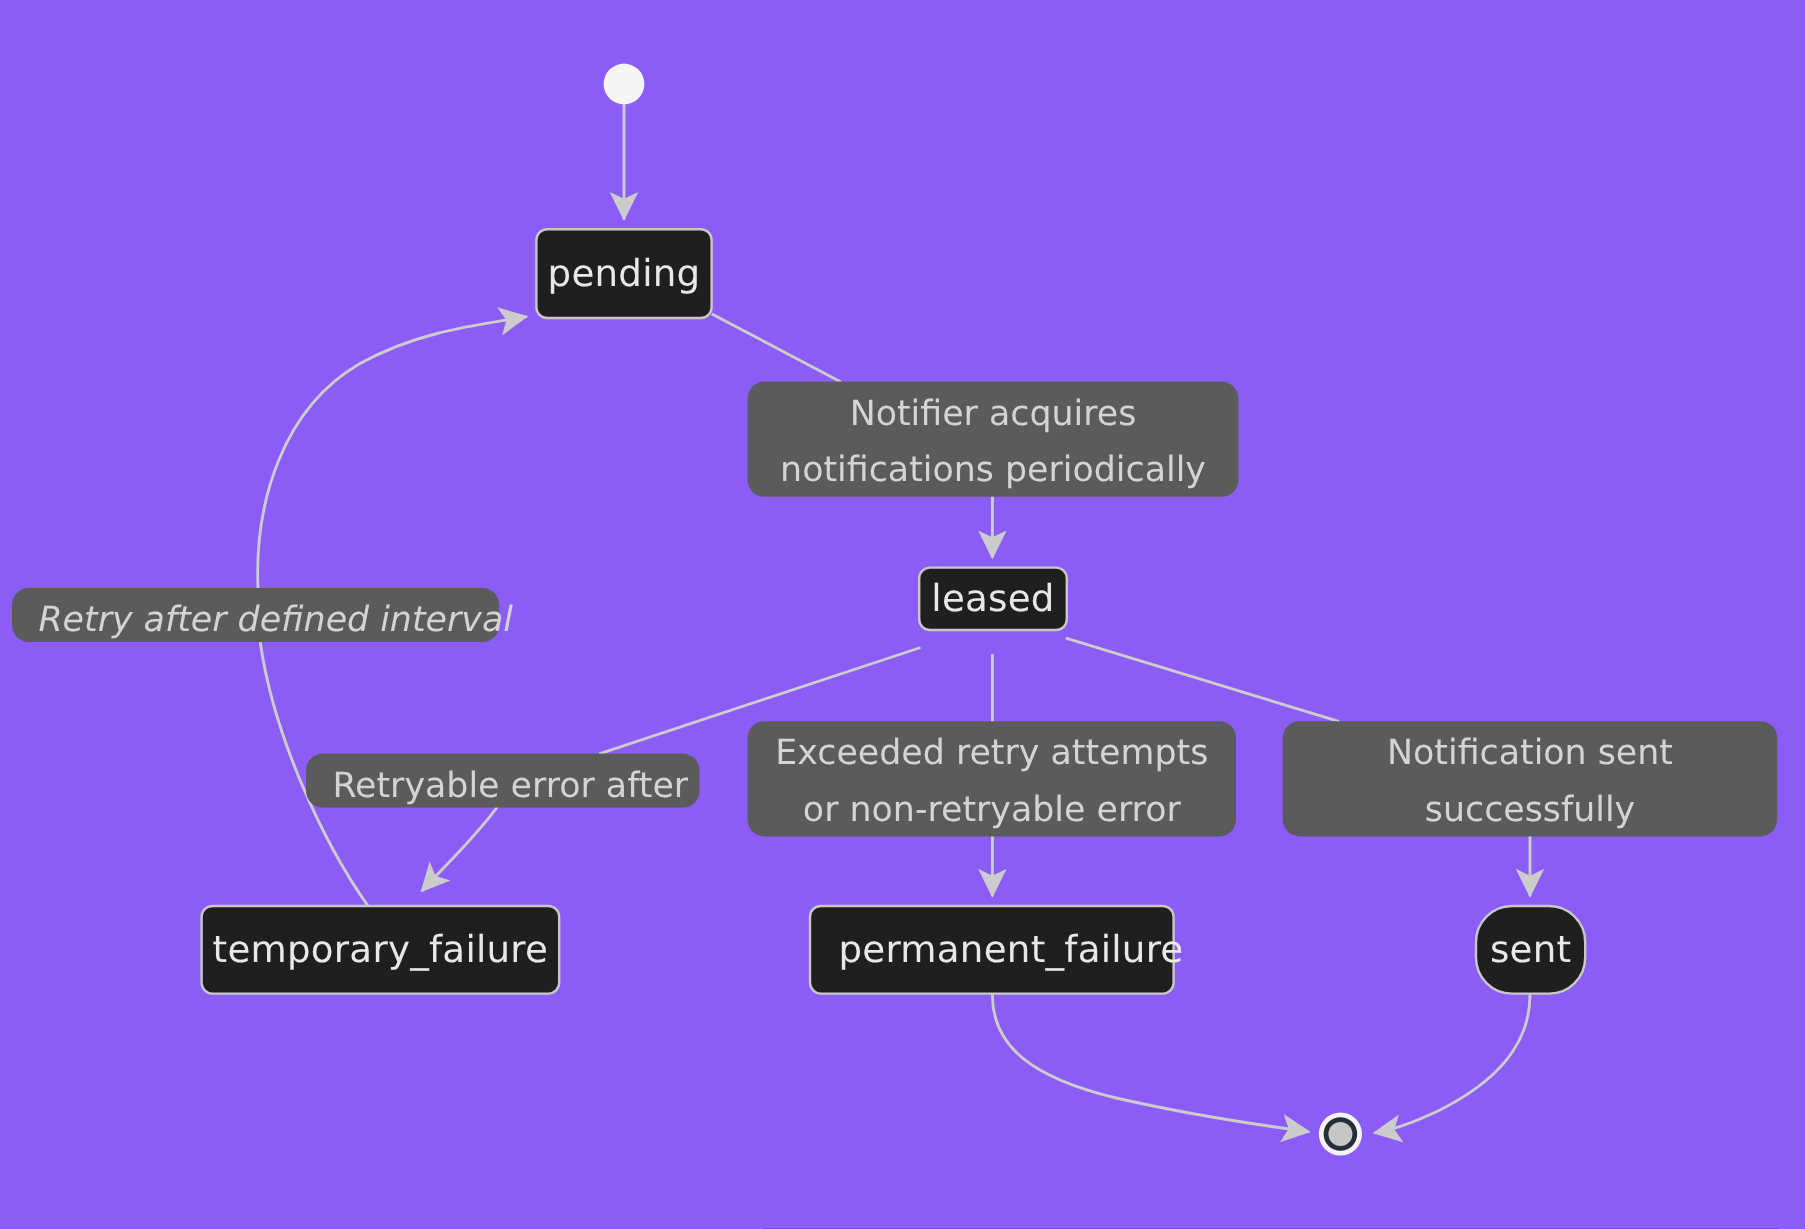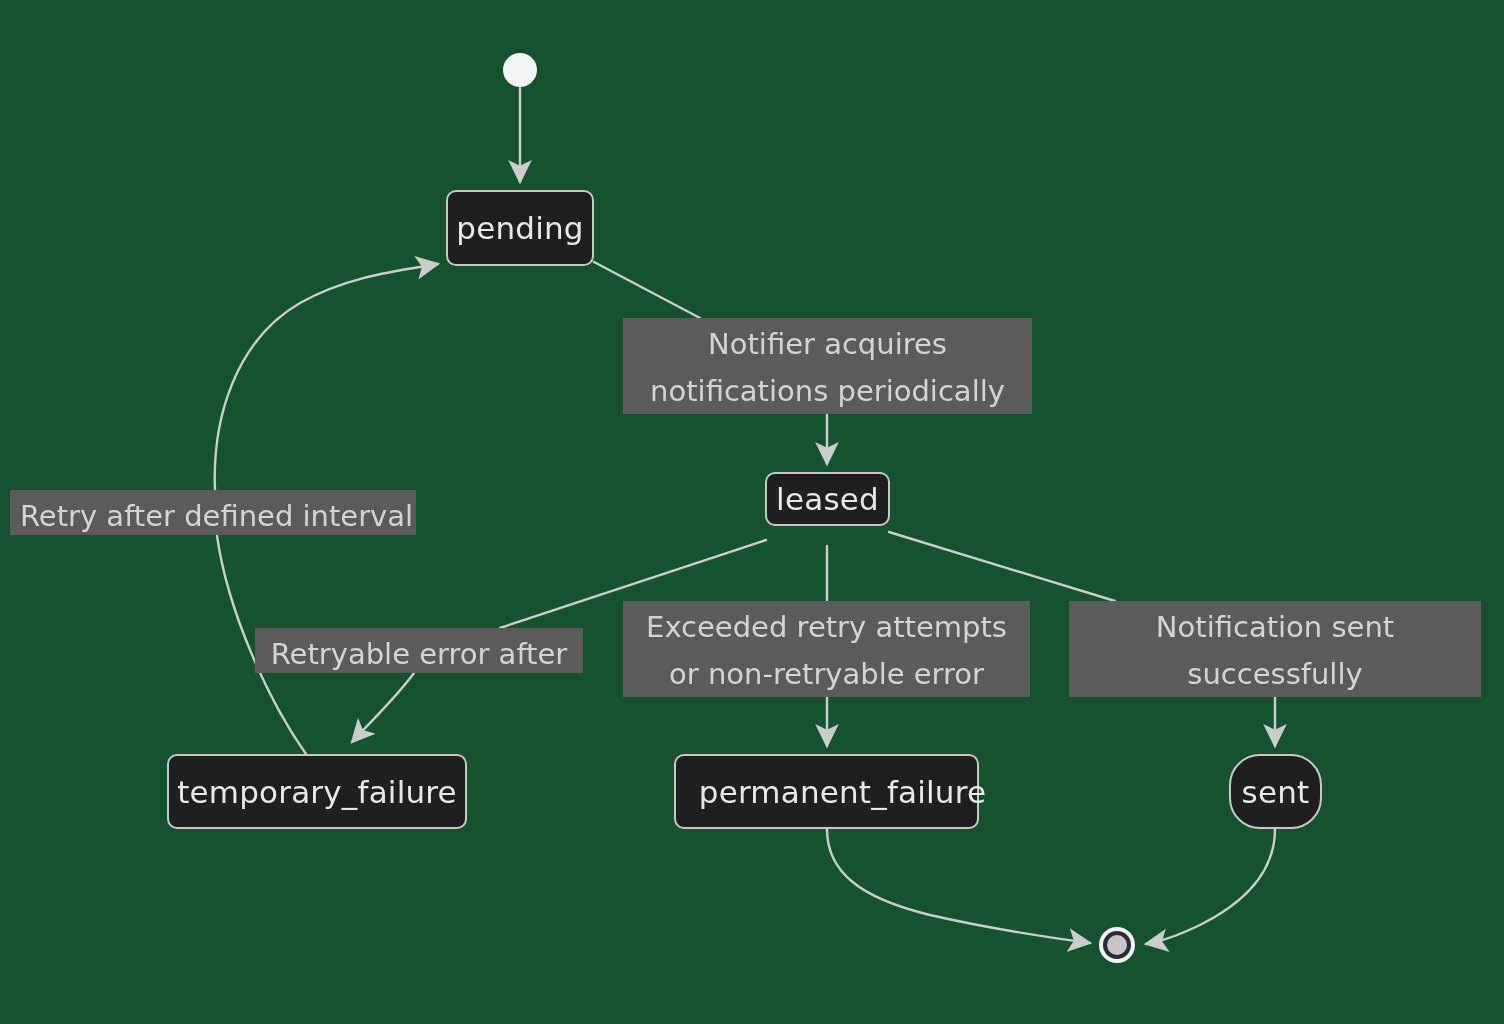--- a/index.html
+++ b/index.html
@@ -11,21 +11,21 @@
   body {
     width: 1504px;
     height: 1024px;
     overflow: hidden;
     font-family: "DejaVu Sans", sans-serif;
   }
   #diagram-root {
     position: relative;
     width: 1504px;
     height: 1024px;
-    background: #14532d;
+    background: #8b5cf6;
   }
   svg#edges {
     position: absolute;
     left: 0;
     top: 0;
     width: 1504px;
     height: 1024px;
   }
   .state-node {
     position: absolute;
@@ -45,26 +45,28 @@
   }
   .edge-label {
     position: absolute;
     box-sizing: border-box;
     background: #5b5b5b;
     color: #d4d4d4;
     font-size: 29px;
     font-family: "DejaVu Sans", sans-serif;
     line-height: 1.62;
     text-align: center;
-    padding: 3px 10px;
+    padding: 3px 22px;
     white-space: pre;
     z-index: 2;
+    border-radius: 14px;
   }
   .edge-label.left-clipped {
     text-align: left;
+    font-style: italic;
   }
   .marker-circle {
     position: absolute;
     z-index: 3;
   }
   .start-dot {
     border-radius: 50%;
     background: #f4f4f4;
   }
   .end-outer {

